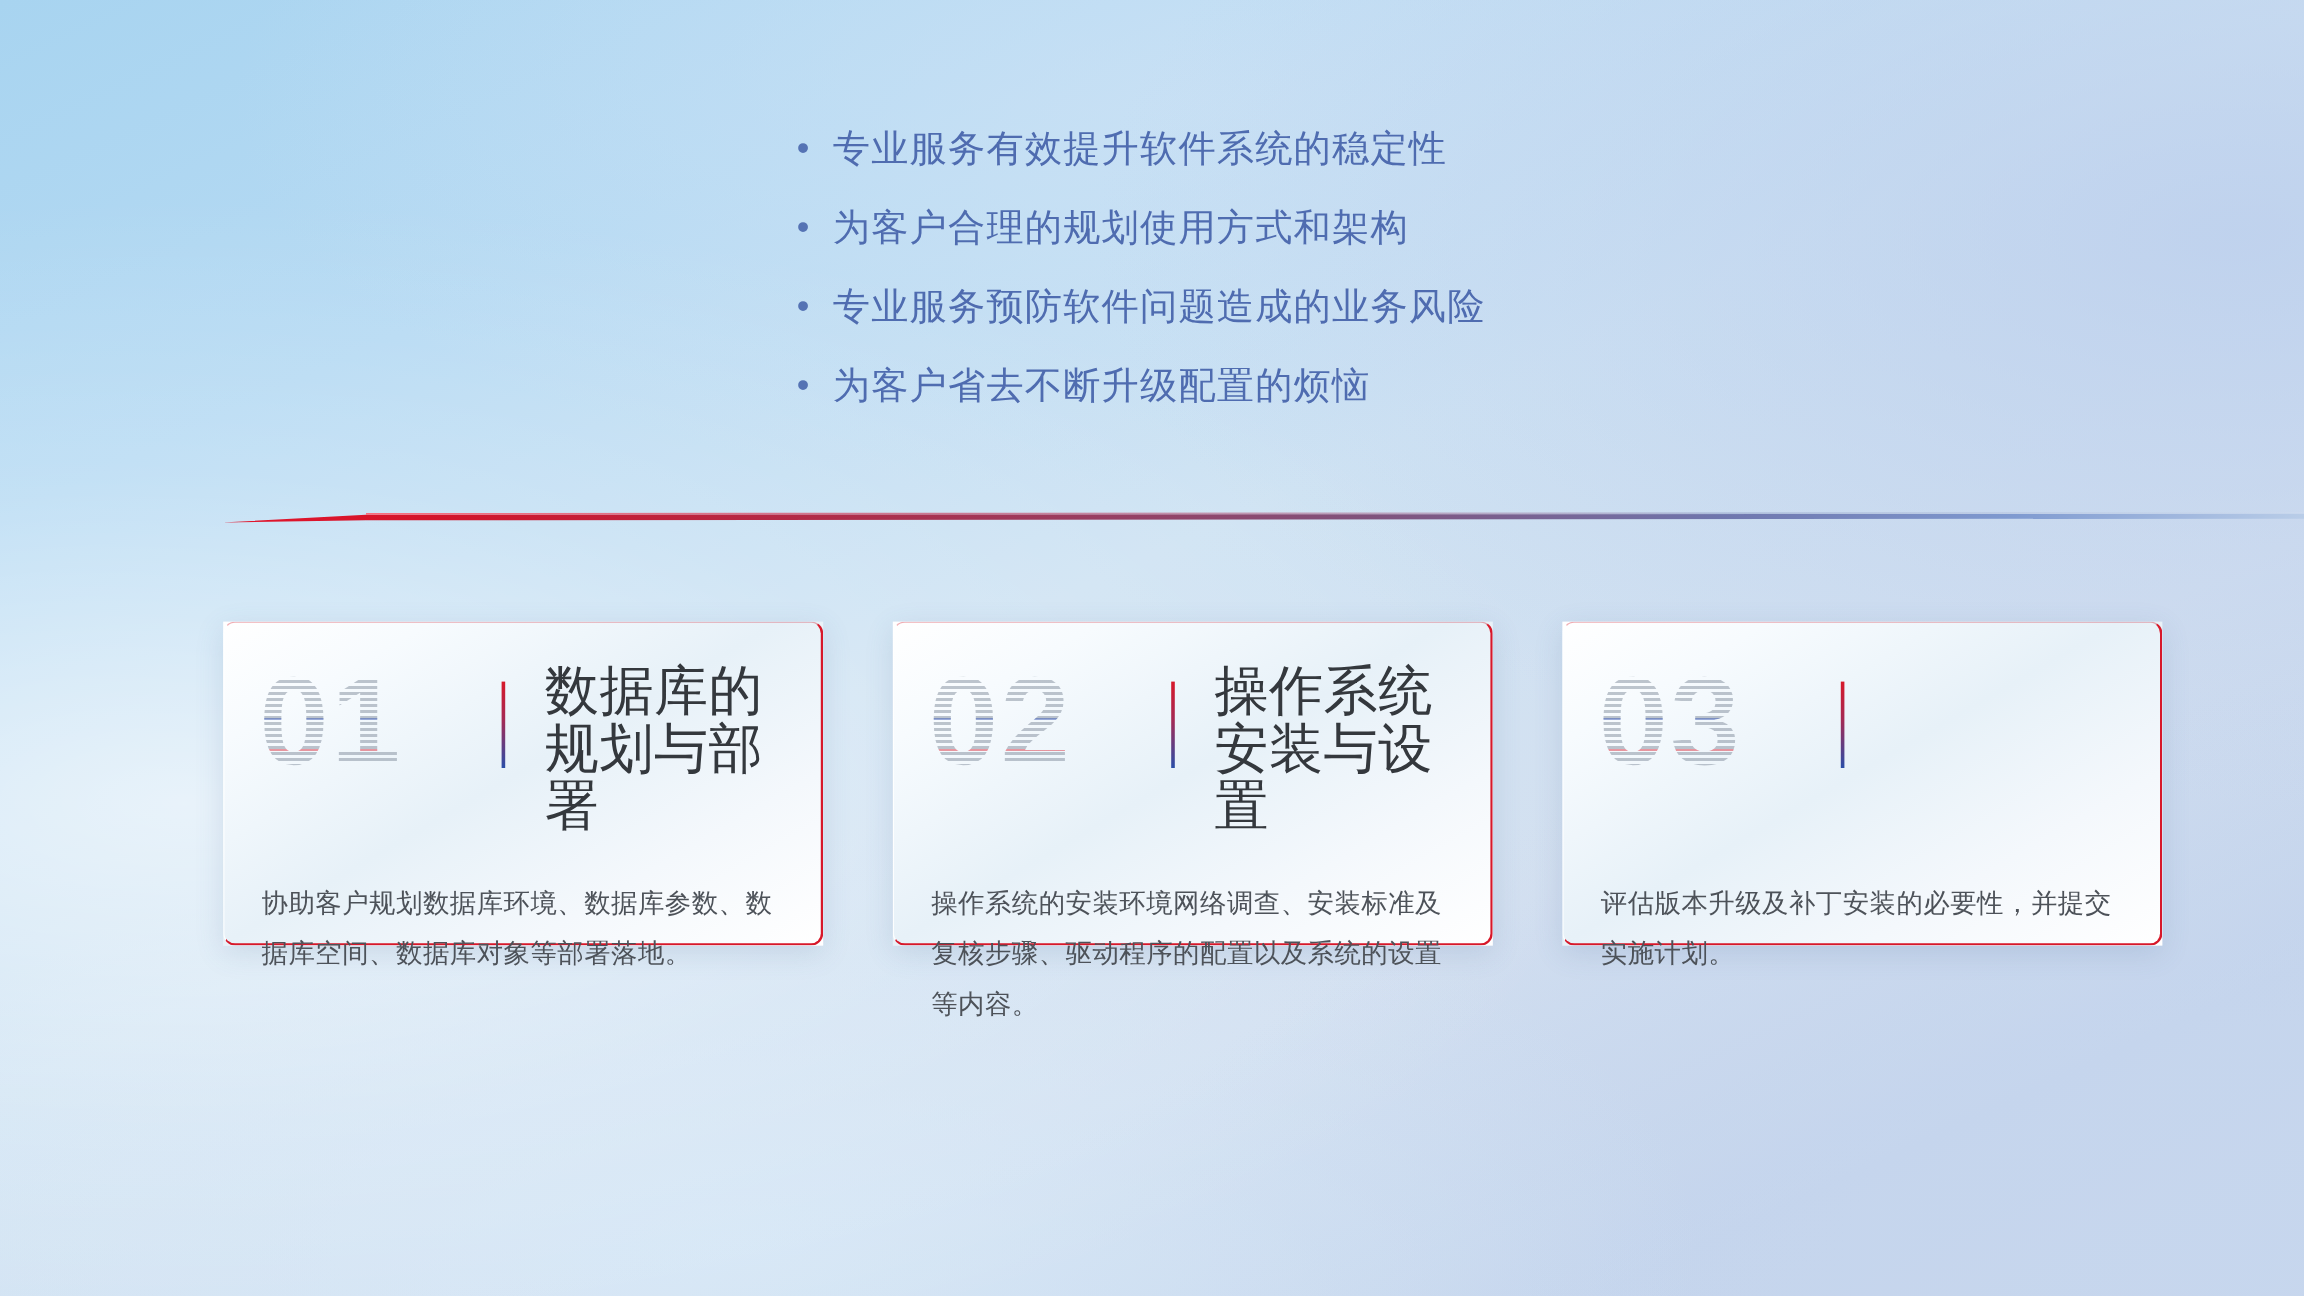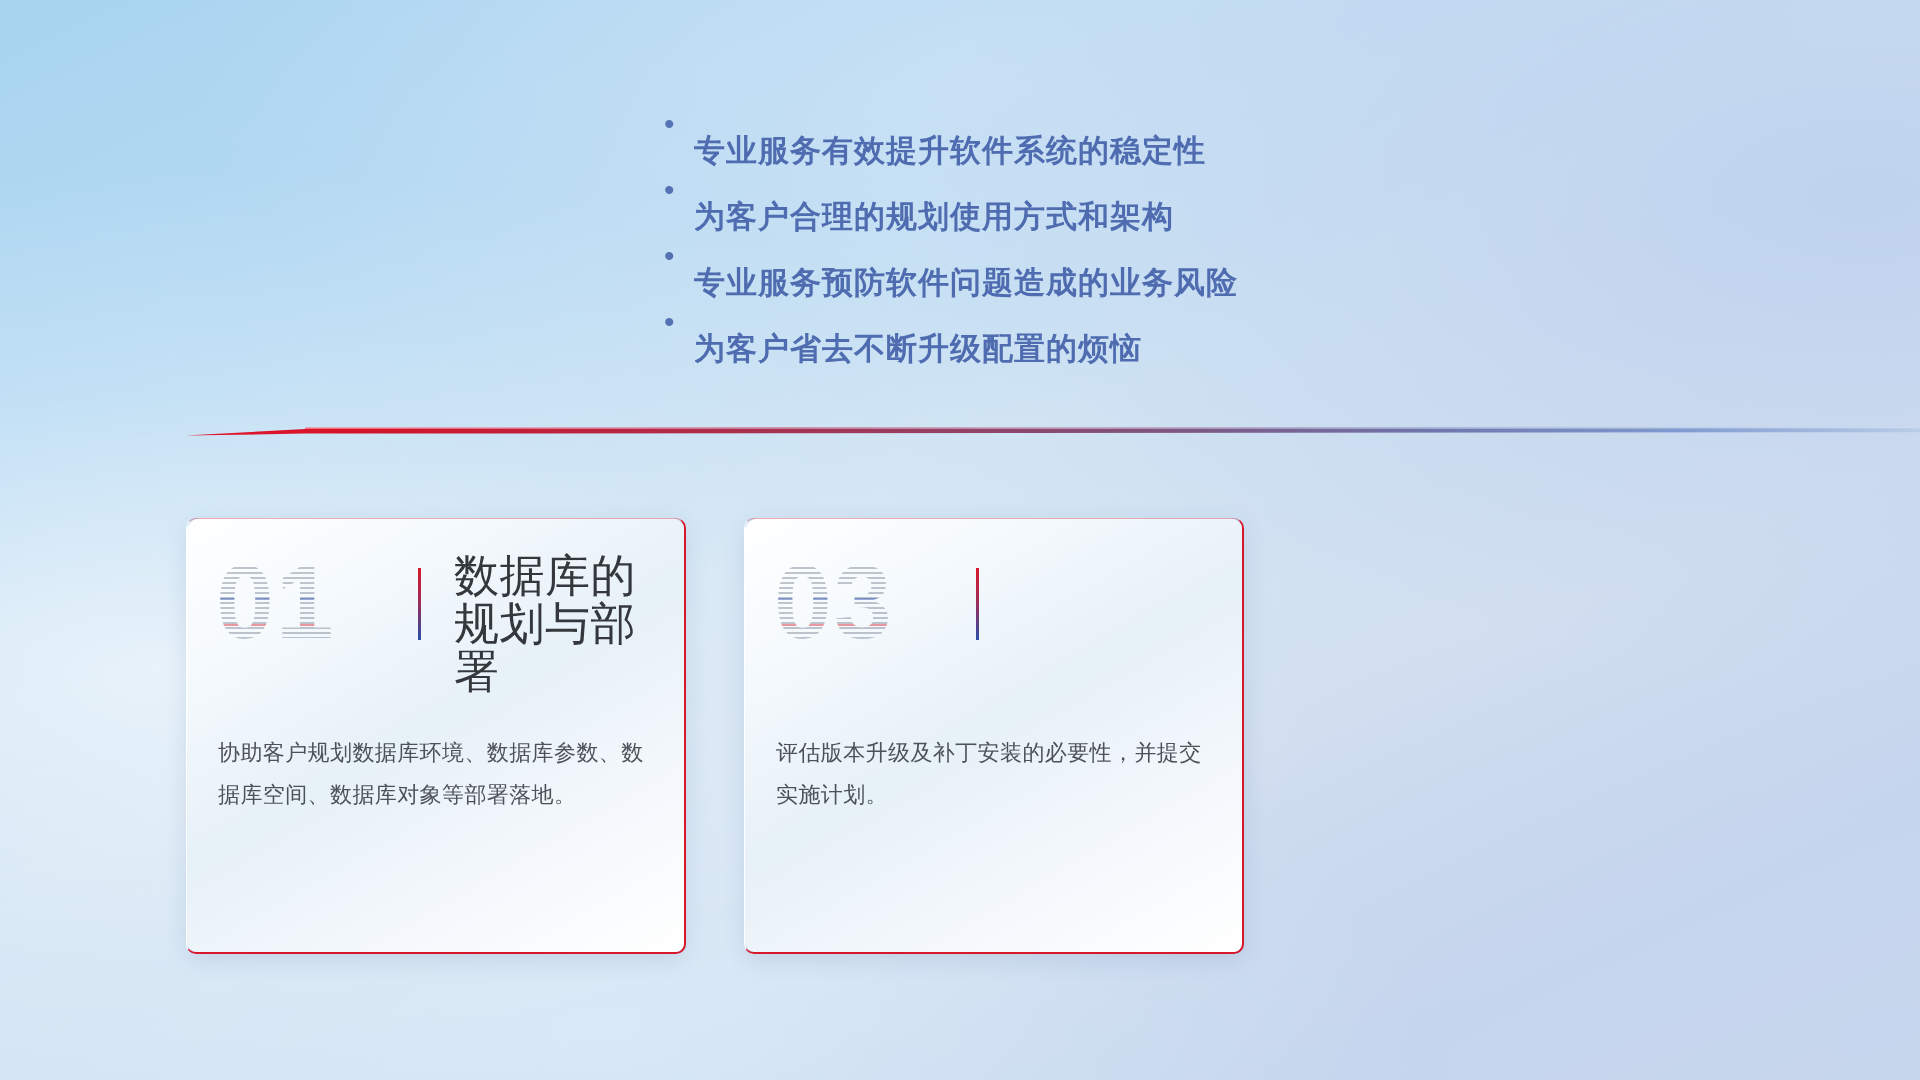--- a/index.html
+++ b/index.html
@@ -26,32 +26,32 @@
     display:flex; align-items:flex-start;
     height:66px;
   }
   .bullet-dot {
     width:34px; flex:0 0 34px;
     font-size:30px; line-height:48px; color:#5573b4;
     text-align:left; padding-left:4px;
   }
   .bullet-text {
     font-size:31px; line-height:48px; letter-spacing:1px;
-    color:#4f6cb0; font-weight:700; white-space:nowrap;margin-top:27px;
+    color:#4f6cb0; font-weight:400; white-space:nowrap;
   }
 
   
   #divider { position:absolute; left:185px; top:424px; width:1735px; height:16px; }
 
   
   #cards { position:absolute; left:186px; top:518px; display:flex; gap:58px; }
   .card {
     position:relative;
-    width:500px; height:436px;
-    border-radius:16px;
+    width:500px; height:270px;
+    border-radius:0;
     background:linear-gradient(150deg,#ffffff 0%, #f7fbfe 18%, #e7f1f8 48%, #f4f8fc 74%, #ffffff 100%);
     box-shadow:0 6px 22px rgba(72,104,150,0.16);
   }
   .card-edge {
     position:absolute; inset:0; border-radius:10px; pointer-events:none;
     border-right:2.5px solid #d7182a;
     border-bottom:2.5px solid #d7182a;
     border-top:1.5px solid rgba(215,24,42,0.35);
     border-left:1.5px solid rgba(255,255,255,0.9);
   }
@@ -162,20 +162,30 @@
       <div class="card-edge"></div>
       <div class="card-head">
         <div class="card-num">01</div>
         <div class="card-num-accents">01</div>
         <div class="card-rule"></div>
         <div class="card-title">数据库的规划与部署</div>
       </div>
       <div class="card-body">协助客户规划数据库环境、数据库参数、数据库空间、数据库对象等部署落地。</div>
     </div>
 
+    <div class="card">
+      <div class="card-edge"></div>
+      <div class="card-head">
+        <div class="card-num">02</div>
+        <div class="card-num-accents">02</div>
+        <div class="card-rule"></div>
+        <div class="card-title">操作系统安装与设置</div>
+      </div>
+      <div class="card-body">操作系统的安装环境网络调查、安装标准及复核步骤、驱动程序的配置以及系统的设置等内容。</div>
+    </div>
 
     <div class="card">
       <div class="card-edge"></div>
       <div class="card-head">
         <div class="card-num">03</div>
         <div class="card-num-accents">03</div>
         <div class="card-rule"></div>
       </div>
       <div class="card-body">评估版本升级及补丁安装的必要性，并提交实施计划。</div>
     </div>

